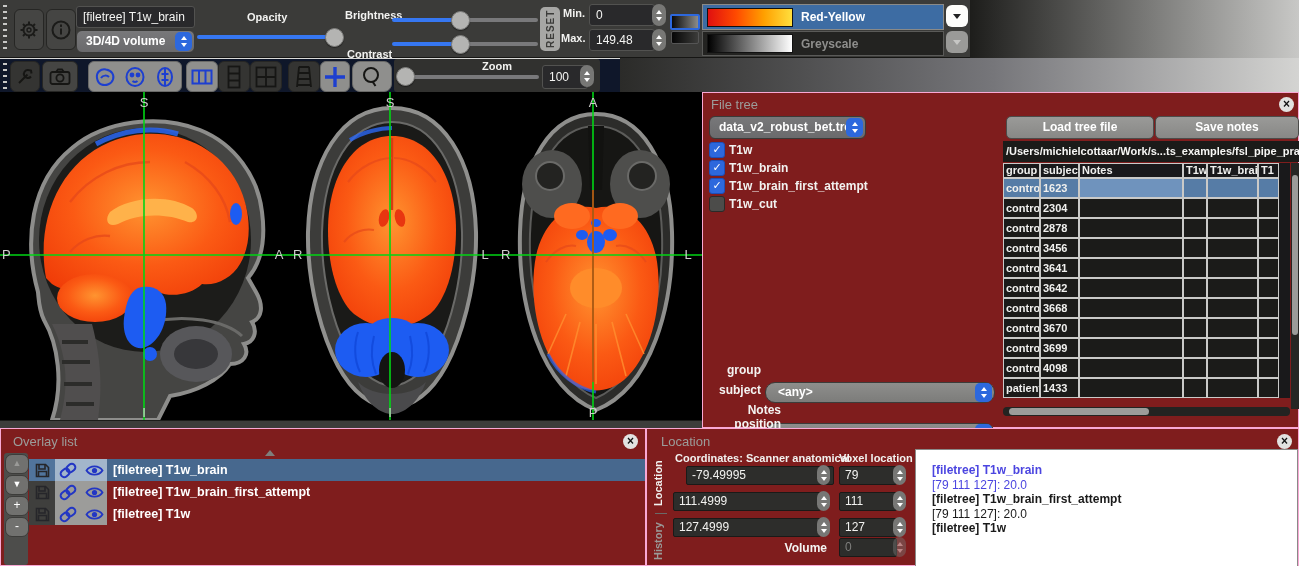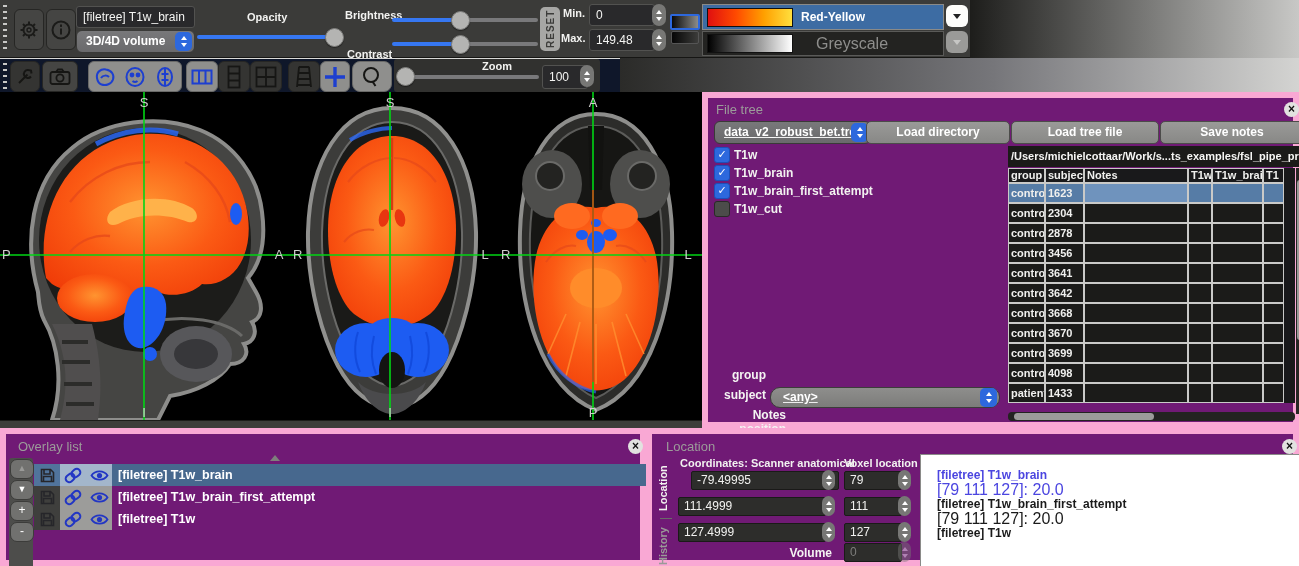--- a/index.html
+++ b/index.html
@@ -43,21 +43,21 @@
   .chev{width:22px;height:22px;border-radius:6px;display:flex;align-items:center;justify-content:center;}
   .chev.white{background:#fdfdfb;}
   .chev.grey{background:#9a9a98;}
   .chevg{width:0;height:0;border-left:4px solid transparent;border-right:4px solid transparent;border-top:5px solid #222;}
   .chev.grey .chevg{border-top-color:#c6c6c4;}
   
   .views{left:0;top:92px;width:702px;height:328px;background:#000;}
   .views svg{position:absolute;top:0;}
   .vdivider{left:0;top:420px;width:702px;height:8px;background:#3d3d3b;border-top:1px solid #1c1c1a;}
   
-  .panel{background:#701a75;border:6px solid #f9a8d4;box-sizing:border-box;text-decoration:underline;}
+  .panel{background:#7f1d1d;border:1px solid #f9a8d4;box-sizing:border-box;}
   .ptitle{color:#9c9c9a;font-size:13px;}
   .closebtn{width:15px;height:15px;border-radius:50%;background:#e2e2e0;color:#111;
             font-size:12px;font-weight:bold;line-height:14px;text-align:center;}
   
   .ftbtn{background:linear-gradient(#9a9a98,#888886);border:1px solid #4c4c4a;border-radius:5px;
          color:#fff;font-size:12px;font-weight:bold;text-align:center;line-height:20px;}
   .ftc{display:flex;align-items:center;height:17px;margin-bottom:1px;}
   .cb{width:14px;height:14px;border-radius:3px;background:#4c4c4a;border:1px solid #2a2a28;
       color:#fff;font-size:11px;line-height:13px;text-align:center;flex:0 0 auto;}
   .cb.on{background:#2d68dd;border-color:#1c4fb8;}
@@ -91,21 +91,21 @@
   .ovrow.sel .ovc.save{background:#51749c;}
   .ovrow.sel .ovc.link,.ovrow.sel .ovc.eye{background:#a3b6cb;}
   .ovlbl{flex:1;color:#fff;font-size:12.5px;font-weight:bold;line-height:22px;padding-left:6px;}
   .ovrow.sel .ovlbl{background:#47688e;}
   
   .vtab{writing-mode:vertical-rl;transform:rotate(180deg);font-size:11px;font-weight:bold;text-align:center;}
   .lfield{background:#2d2d2b;border:1px solid #1a1a18;border-radius:2px;color:#f2f2f0;
           font-size:12px;line-height:17px;padding:0 5px;}
   .whitebox{background:#fff;border:1px solid #8a8a88;overflow:hidden;}
   .iname{font-size:12px;font-weight:bold;color:#1a1a1a;line-height:14.5px;}
-  .ival{font-size:16px;color:#1a1a1a;line-height:14.5px;}
+  .ival{font-size:12px;color:#1a1a1a;line-height:14.5px;}
   .iname.hl,.ival.hl{color:#4b45e0;}
 </style>
 </head>
 <body>
 
 <div id="app">
 
   <div class="abs tb1">
     <div class="abs handle" style="left:3px;top:5px;height:47px;"></div>
 
@@ -171,21 +171,21 @@
     <div class="abs cmaprow sel" style="left:702px;top:4px;width:240px;height:24px;">
       <span class="sw ry"></span>
       <span style="color:#fff;font-size:12px;font-weight:bold;margin-left:8px;">Red-Yellow</span>
     </div>
     <div class="abs chev white" style="left:946px;top:5px;">
         <span class="chevg"></span>
       </div>
 
     <div class="abs cmaprow un" style="left:702px;top:31px;width:240px;height:23px;">
       <span class="sw gs"></span>
-      <span style="color:#8e8e8c;font-size:16px;font-weight:normal;margin-left:23px;">Greyscale</span>
+      <span style="color:#8e8e8c;font-size:12px;font-weight:bold;margin-left:8px;">Greyscale</span>
     </div>
     <div class="abs chev grey" style="left:946px;top:31px;">
         <span class="chevg"></span>
       </div>
   </div>
   <div class="abs tb1grad"></div>
 
   <div class="abs tb2">
     <div class="abs handle" style="left:3px;top:4px;height:26px;"></div>
 
@@ -412,21 +412,20 @@
     <div class="abs ptitle" style="left:8px;top:4px;">File tree</div>
     <div class="abs closebtn" style="left:576px;top:4px;">×</div>
 
     <div class="abs dd" style="left:6px;top:23px;width:122px;height:21px;">
       <span>data_v2_robust_bet.tree</span>
       <span class="st blue">
           <span class="tu"></span>
           <span class="td2"></span>
         </span>
     </div>
-    <div class="abs ftbtn" style="left:158px;top:23px;width:142px;height:21px;">Load directory</div>
     <div class="abs ftbtn" style="left:303px;top:23px;width:146px;height:21px;">Load tree file</div>
     <div class="abs ftbtn" style="left:452px;top:23px;width:142px;height:21px;">Save notes</div>
 
     <div id="ft-checks" class="abs" style="left:6px;top:48px;width:280px;">
         <div class="ftc">
           <span class="cb on">✓</span>
           <span class="ftc-l">T1w</span>
         </div>
         <div class="ftc">
           <span class="cb on">✓</span>

